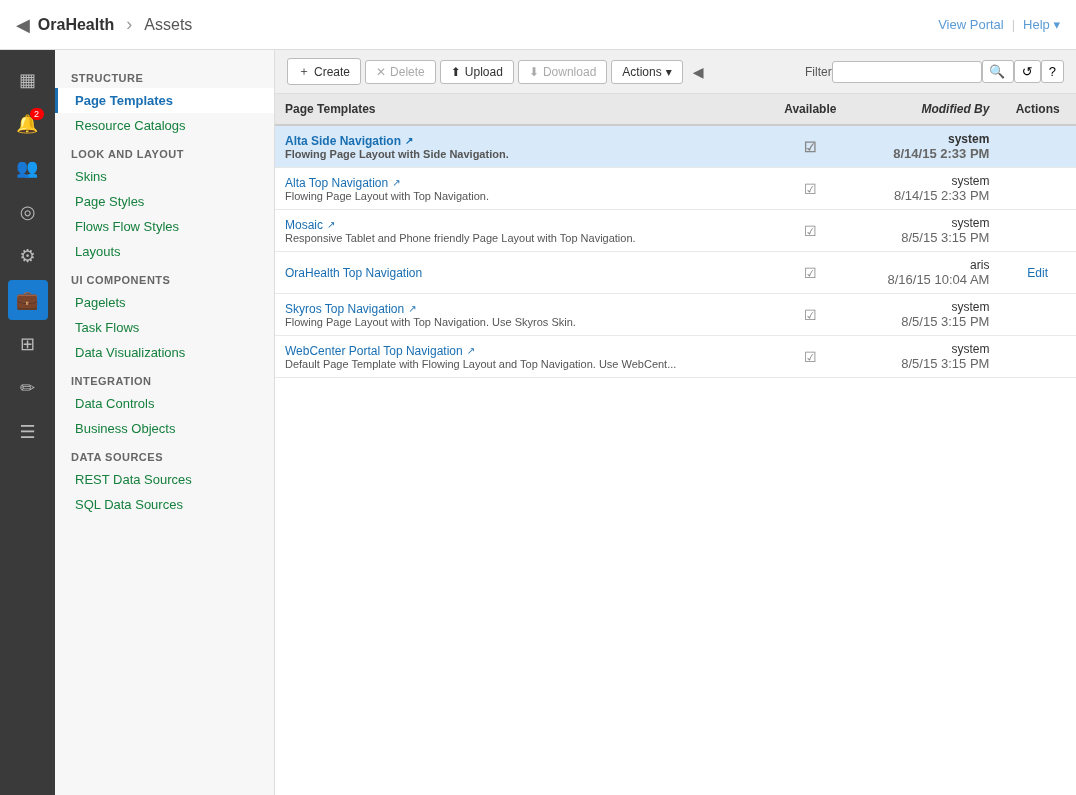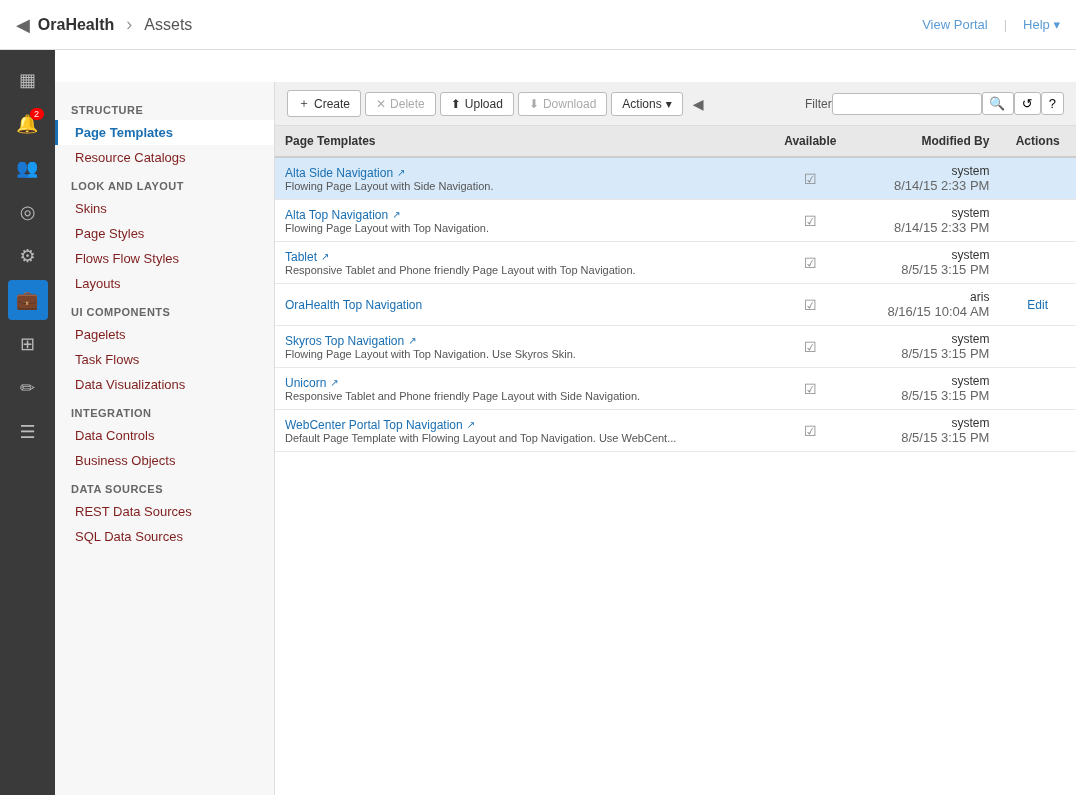--- a/index.html
+++ b/index.html
@@ -8,21 +8,21 @@
     
     .topbar {
       display: flex; align-items: center; height: 50px;
       background: #fff; border-bottom: 1px solid #ddd;
       padding: 0 16px; gap: 8px;
     }
     .topbar-back { color: #666; font-size: 18px; cursor: pointer; }
     .topbar-brand { font-size: 16px; font-weight: bold; color: #333; }
     .topbar-sep { color: #999; font-size: 18px; margin: 0 4px; }
     .topbar-title { font-size: 16px; color: #555; }
-    .topbar-right { margin-left: auto; display: flex; align-items: flex-end; gap: 16px; }
+    .topbar-right { margin-left: auto; display: flex; align-items: flex-end; gap: 8px; }
     .topbar-link { color: #5b9bd5; text-decoration: none; font-size: 13px; cursor: pointer; }
     .topbar-divider { color: #ccc; }
 
     
     .icon-sidebar {
       position: absolute; left: 0; top: 50px; bottom: 0;
       width: 55px; background: #3a3a3a; display: flex; flex-direction: column; align-items: center;
       padding-top: 10px; gap: 4px;
     }
     .icon-btn {
@@ -34,35 +34,34 @@
     .icon-btn .badge {
       position: absolute; top: 4px; right: 4px;
       background: red; color: #fff; font-size: 9px; border-radius: 8px;
       padding: 1px 4px; min-width: 14px; text-align: center;
     }
 
     
     .main-layout {
       position: absolute; left: 55px; top: 50px; right: 0; bottom: 0;
       display: flex;
-      margin-top: 32px;
     }
 
     
     .left-nav {
       width: 220px; background: #f7f7f7; border-right: 1px solid #ddd;
       overflow-y: auto; padding: 12px 0;
       flex-shrink: 0;
     }
     .nav-section-title {
       font-size: 11px; font-weight: bold; color: #666; text-transform: uppercase;
       padding: 10px 16px 4px; letter-spacing: 0.5px;
     }
     .nav-item {
-      padding: 5px 16px 5px 20px; color: #7f1d1d; cursor: pointer; font-size: 13px;
+      padding: 5px 16px 5px 20px; color: #15803d; cursor: pointer; font-size: 13px;
     }
     .nav-item.active {
       background: #fff; border-left: 3px solid #1a6fb3; padding-left: 17px;
       font-weight: bold; color: #1a6fb3;
     }
 
     
     .content-area {
       flex: 1; display: flex; flex-direction: column; overflow: hidden;
     }
@@ -93,33 +92,33 @@
     
     .table-wrap { flex: 1; overflow-y: auto; }
     table { width: 100%; border-collapse: collapse; }
     thead tr { background: #e8e8e8; }
     thead th {
       padding: 8px 10px; text-align: left; font-size: 12px; font-weight: bold;
       border-bottom: 2px solid #ccc; color: #333; white-space: nowrap;
     }
     thead th.right { text-align: right; }
     tbody tr { border-bottom: 1px solid #e8e8e8; }
-    tbody tr.selected { background: #d8eaf9; }
+    tbody tr.selected { background: #d8eaf9; font-weight: bold; }
     tbody td { padding: 6px 10px; font-size: 12px; vertical-align: middle; }
     .row-name { color: #1a6fb3; cursor: pointer; }
     .row-desc { color: #555; font-size: 11px; }
     .row-name-link { display: flex; align-items: center; gap: 4px; }
     .ext-link-icon { font-size: 10px; color: #1a6fb3; }
     .check-icon { color: #888; font-size: 14px; }
     .modified-by { text-align: right; }
     .modified-user { color: #333; }
     .modified-date { color: #666; font-size: 13px; }
     .actions-col { color: #1a6fb3; cursor: pointer; font-size: 12px; text-align: center; }
     .col-available { text-align: center; }
-    .col-modified { text-align: right; }
+    .col-modified { text-align: right; font-style: italic; }
     .col-actions-h { text-align: center; }
   </style>
 </head>
 <body>
 
 <div class="topbar">
   <span class="topbar-back">◀</span>
   <span class="topbar-brand">OraHealth</span>
   <span class="topbar-sep">›</span>
   <span class="topbar-title">Assets</span>
@@ -240,21 +239,21 @@
               <td class="col-available"><span class="check-icon">☑</span></td>
               <td class="modified-by">
                 <div class="modified-user">system</div>
                 <div class="modified-date">8/14/15 2:33 PM</div>
               </td>
               <td class="actions-col"></td>
             </tr>
             <tr>
               <td>
                 <div class="row-name-link">
-                  <span class="row-name">Tablet</span>
+                  <span class="row-name">Mosaic</span>
                   <span class="ext-link-icon">↗</span>
                 </div>
                 <div class="row-desc">Responsive Tablet and Phone friendly Page Layout with Top Navigation.</div>
               </td>
               <td class="col-available"><span class="check-icon">☑</span></td>
               <td class="modified-by">
                 <div class="modified-user">system</div>
                 <div class="modified-date">8/5/15 3:15 PM</div>
               </td>
               <td class="actions-col"></td>
@@ -272,35 +271,20 @@
               </td>
               <td class="actions-col">Edit</td>
             </tr>
             <tr>
               <td>
                 <div class="row-name-link">
                   <span class="row-name">Skyros Top Navigation</span>
                   <span class="ext-link-icon">↗</span>
                 </div>
                 <div class="row-desc">Flowing Page Layout with Top Navigation. Use Skyros Skin.</div>
-              </td>
-              <td class="col-available"><span class="check-icon">☑</span></td>
-              <td class="modified-by">
-                <div class="modified-user">system</div>
-                <div class="modified-date">8/5/15 3:15 PM</div>
-              </td>
-              <td class="actions-col"></td>
-            </tr>
-            <tr>
-              <td>
-                <div class="row-name-link">
-                  <span class="row-name">Unicorn</span>
-                  <span class="ext-link-icon">↗</span>
-                </div>
-                <div class="row-desc">Responsive Tablet and Phone friendly Page Layout with Side Navigation.</div>
               </td>
               <td class="col-available"><span class="check-icon">☑</span></td>
               <td class="modified-by">
                 <div class="modified-user">system</div>
                 <div class="modified-date">8/5/15 3:15 PM</div>
               </td>
               <td class="actions-col"></td>
             </tr>
             <tr>
               <td>

